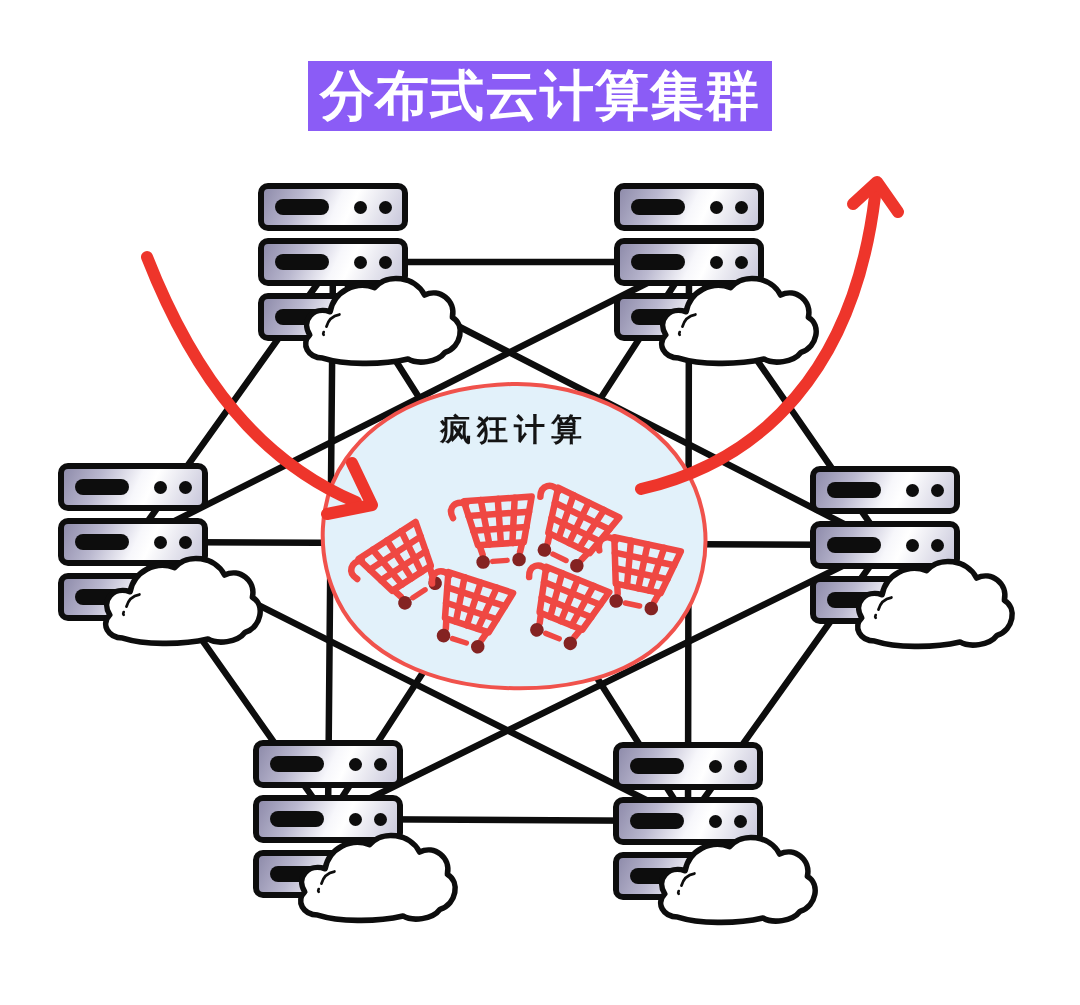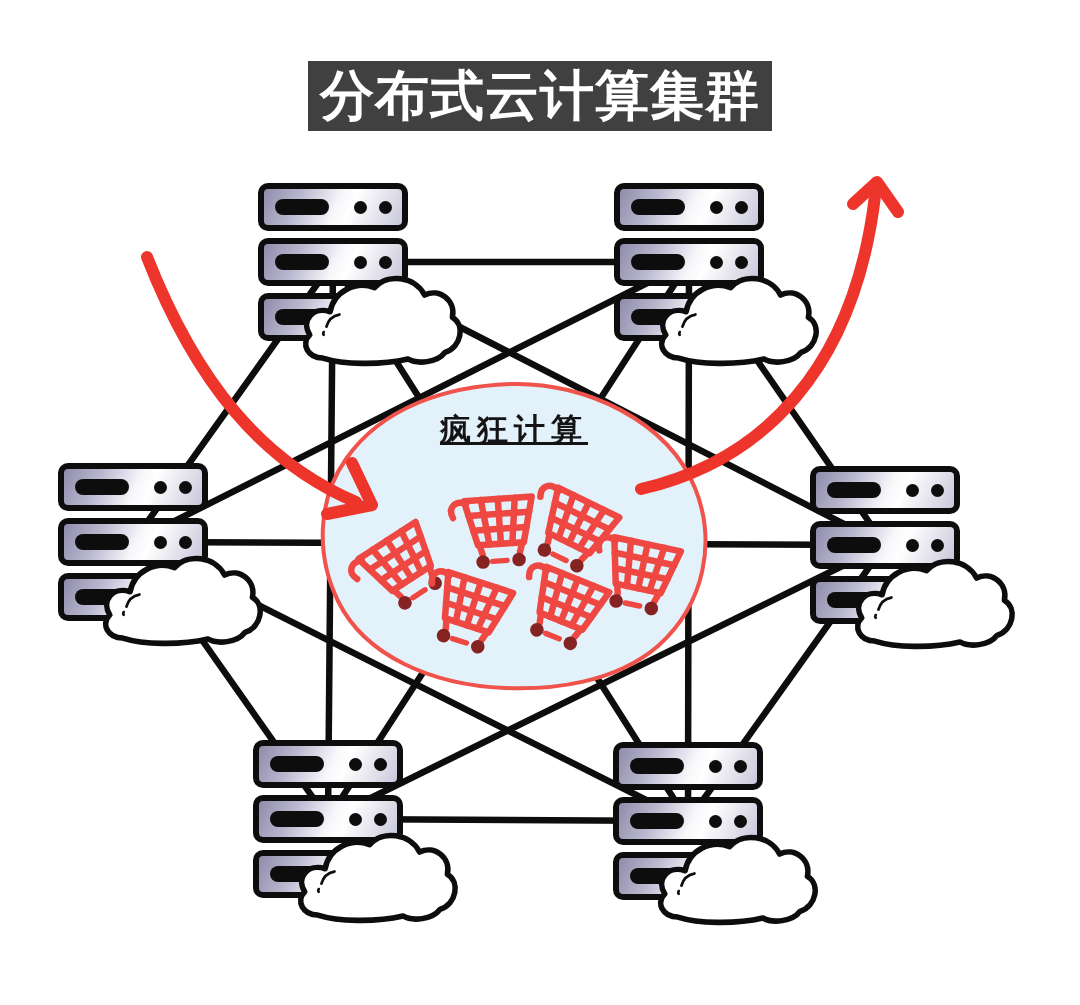--- a/index.html
+++ b/index.html
@@ -3,21 +3,21 @@
 <meta charset="utf-8">
 <style>
   html,body{margin:0;padding:0;background:#ffffff;}
   .stage{position:relative;width:1080px;height:1005px;background:#ffffff;overflow:hidden;
          font-family:"Liberation Sans", sans-serif;}
   .layer{position:absolute;left:0;top:0;width:1080px;height:1005px;}
   svg.layer{pointer-events:none;overflow:visible;}
 
   
   .title{position:absolute;top:61px;left:50%;transform:translateX(-50%);
-         background:#404040;color:#ffffff;font-size:54px;font-weight:700;
+         background:#8b5cf6;color:#ffffff;font-size:54px;font-weight:700;
          line-height:1.22;padding:2px 12px;letter-spacing:1px;white-space:nowrap;}
 
   
   .server-node{position:absolute;width:150px;height:158px;}
   .server-unit{position:absolute;left:0;width:150px;height:48px;box-sizing:border-box;
          border:6px solid #0d0d0d;border-radius:10px;
          background:linear-gradient(115deg,var(--server-dark,#8f8cab) 0%,#bab8cf 26%,
                     #f7f7fb 52%,#ffffff 62%,var(--server-mid,#c9c8db) 100%);}
   .server-unit.u1{top:0;}.server-unit.u2{top:55px;}.server-unit.u3{top:110px;}
   .bar{position:absolute;left:11px;top:10px;width:54px;height:16px;background:#0d0d0d;border-radius:8px;}
@@ -26,21 +26,21 @@
   .cloud{position:absolute;left:40px;top:88px;width:168px;height:100px;overflow:visible;}
   .cloud-body{fill:#ffffff;stroke:#0d0d0d;stroke-width:6;stroke-linejoin:round;}
   .cloud-detail{fill:none;stroke:#0d0d0d;stroke-width:3;stroke-linecap:round;}
 
   
   #mesh-lines line{stroke:var(--line-black,#0d0d0d);stroke-width:6.5;stroke-linecap:round;}
 
   
   #bubble-blob{fill:var(--bubble-fill,#e2f1fa);stroke:var(--bubble-border,#f0524c);stroke-width:4;}
   .bubble-text{position:absolute;color:#141414;font-weight:700;font-size:31px;letter-spacing:6px;
-         transform:translateX(-50%);white-space:nowrap;text-decoration:underline;}
+         transform:translateX(-50%);white-space:nowrap;}
   .line1{left:514px;top:409px;}
   .line2{left:512px;top:451px;}
 
   
   .arrow{fill:none;stroke:var(--arrow-red,#ee352b);stroke-width:12;
          stroke-linecap:round;stroke-linejoin:round;}
 </style>
 </head>
 <body>
 

